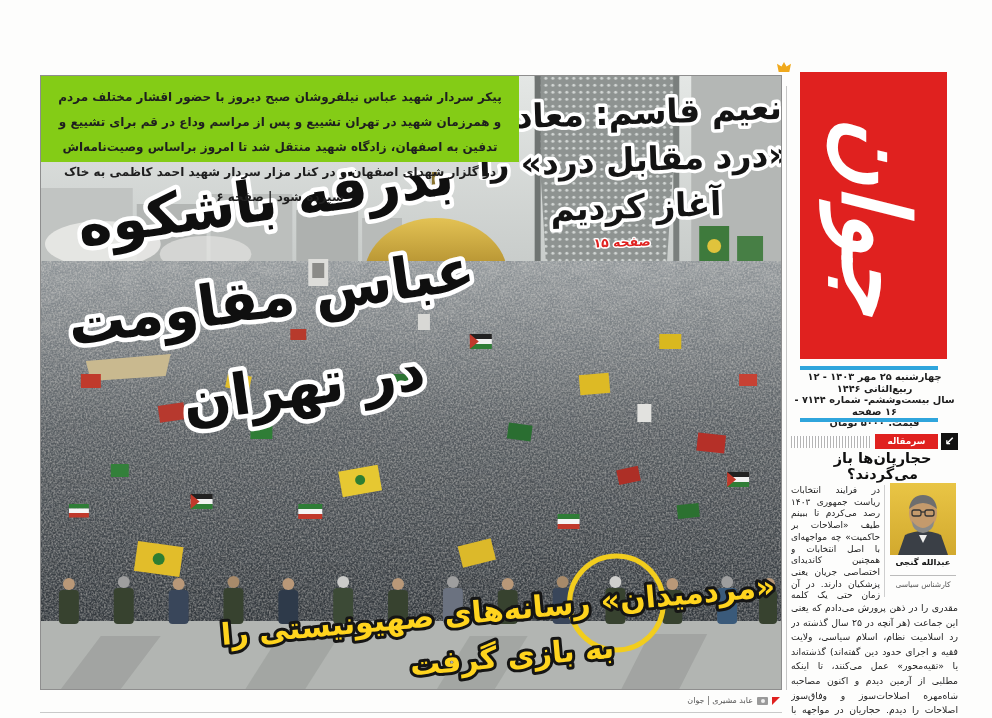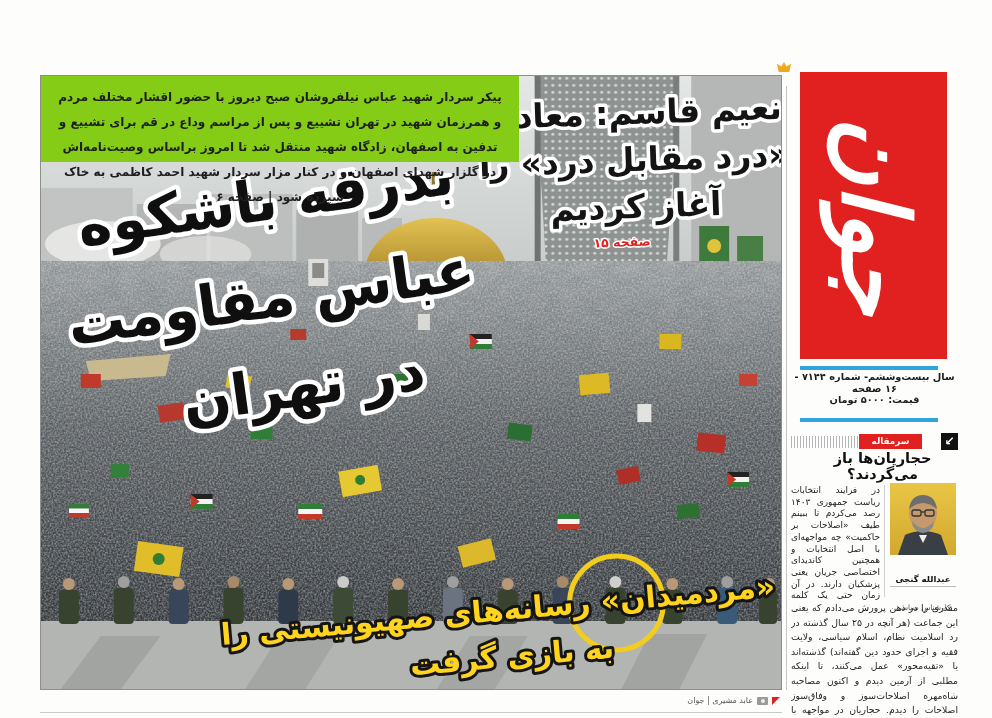--- a/index.html
+++ b/index.html
@@ -31,35 +31,35 @@
             display:flex;align-items:center;justify-content:center;overflow:hidden;}
   .logo-text{transform:rotate(90deg);color:#fff;font-size:92px;font-weight:bold;
              font-style:italic;letter-spacing:-5px;line-height:1;}
   .rule{position:absolute;left:9px;width:138px;height:4px;background:#2fa5dc;}
   .rule-1{top:304px;} .rule-2{top:356px;}
   .masthead-info{position:absolute;left:0;top:309px;width:167px;text-align:center;
                  font-size:9.8px;font-weight:700;line-height:11.6px;color:#1d1d1d;}
   .badge-row{position:absolute;left:0;top:372px;width:167px;height:17px;}
   .barcode{position:absolute;left:0;top:2px;width:80px;height:12px;
            background:repeating-linear-gradient(90deg,#b5b5b5 0 1px,#fff 1px 3px);}
-  .ed-badge{position:absolute;left:68px;top:0;width:63px;height:15px;background:#e0211f;
+  .ed-badge{position:absolute;left:84px;top:0;width:63px;height:15px;background:#e0211f;
             color:#fff;font-size:8.8px;font-weight:700;text-align:center;line-height:15px;}
   .corner-icon{position:absolute;left:150px;top:-1px;width:17px;height:17px;background:#111;
                color:#fff;font-size:12px;font-weight:bold;text-align:center;line-height:17px;}
   .ed-title{position:absolute;left:0;top:380px;width:167px;margin:8px;text-align:center;
             font-size:14.5px;font-weight:800;color:#101010;}
   .ed-cols{position:absolute;left:0;top:421px;width:167px;height:118px;}
   .ed-text-col{position:absolute;left:0;top:2px;width:89px;height:116px;overflow:hidden;
                font-size:9px;line-height:11.7px;text-align:justify;color:#222;}
   .col-divider{position:absolute;left:93px;top:2px;width:1px;height:112px;background:#cfcfcf;}
   .ed-photo-col{position:absolute;left:99px;top:0;width:66px;}
   .author-photo{width:66px;height:72px;display:block;}
-  .author-name{font-size:8.5px;font-weight:700;text-align:center;color:#111;margin-top:19px;}
+  .author-name{font-size:8.5px;font-weight:700;text-align:center;color:#111;margin-top:2px;}
   .author-role{font-size:7.5px;text-align:center;color:#555;border-top:1px solid #bbb;
-               margin-top:2px;padding-top:16px;}
+               margin-top:8px;padding-top:4px;}
   .ed-body{position:absolute;left:0;top:539px;width:167px;height:117px;overflow:hidden;
            font-size:9.3px;line-height:14.6px;text-align:justify;color:#1e1e1e;}
 </style>
 </head>
 <body>
 
 <div class="page">
 
   <div class="photo-block">
     <svg viewBox="0 0 742 613" preserveAspectRatio="none">
@@ -294,20 +294,21 @@
   <div class="divider-v"></div>
   <div class="ornament"></div>
 
   <aside class="sidebar">
     <div class="logo-box">
       <span class="logo-text">جوان</span>
     </div>
 
     <div class="rule rule-1"></div>
     <div class="masthead-info">
+      <div>چهارشنبه ۲۵ مهر ۱۴۰۳ - ۱۲ ربیع‌الثانی ۱۴۴۶</div>
       <div>سال بیست‌وششم- شماره ۷۱۴۴ - ۱۶ صفحه</div>
       <div>قیمت: ۵۰۰۰ تومان</div>
     </div>
     <div class="rule rule-2"></div>
 
     <div class="badge-row">
       <div class="barcode"></div>
       <div class="ed-badge">سرمقاله</div>
       <div class="corner-icon">↙</div>
     </div>

